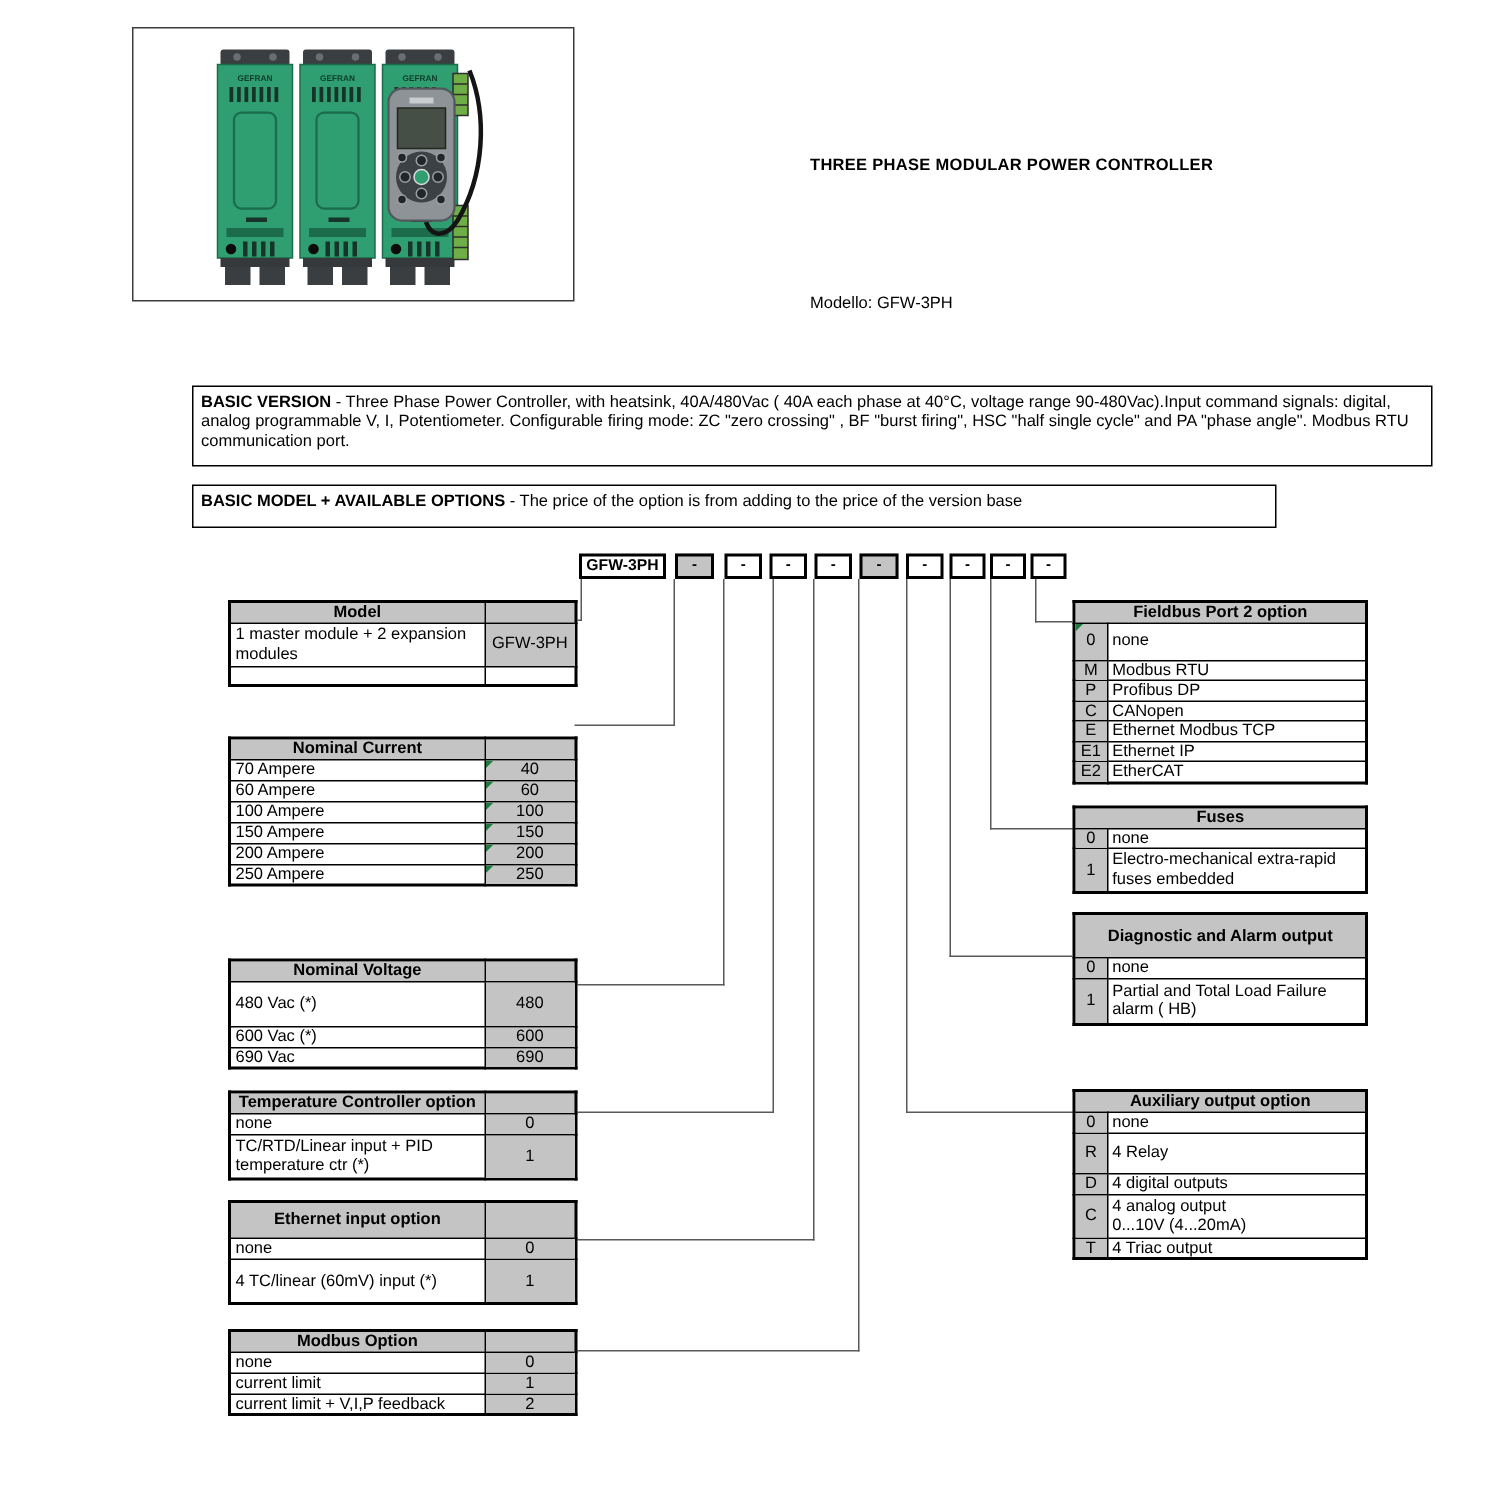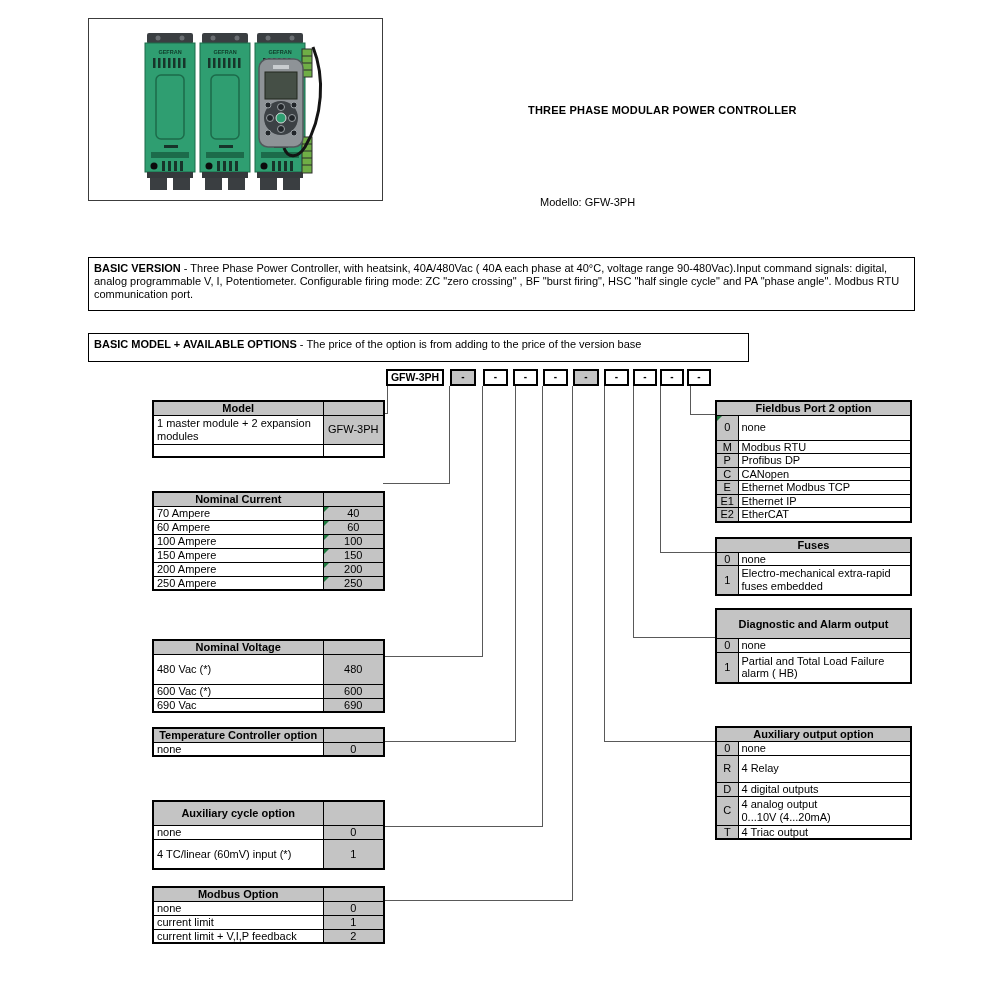--- a/index.html
+++ b/index.html
@@ -4,21 +4,21 @@
 <style>
   html,body{margin:0;padding:0;background:#fff;}
   body{width:1000px;height:1000px;position:relative;font-family:"Liberation Sans",sans-serif;color:#000;overflow:hidden;}
   .abs{position:absolute;}
   
   .img-box{border:1px solid #3c3c3c;background:#fff;}
   
   .doc-title{font-size:11px;font-weight:bold;letter-spacing:.2px;}
   .doc-model{font-size:11px;}
   
-  .intro-box{border:1px solid #000;background:#fff;font-size:11px;line-height:12.8px;padding:4px 5px;box-sizing:border-box;}
+  .intro-box{border:1px solid #000;background:#fff;font-size:11px;line-height:12.8px;padding:4px 5px;box-sizing:border-box;margin-left:40px;}
   .intro-box b{font-weight:bold;}
   
   .code-box{box-sizing:border-box;border:2px solid #000;background:#fff;text-align:center;font-size:10px;font-weight:bold;line-height:12px;}
   .code-box.gray{background:#c4c4c4;}
   .base-box{box-sizing:border-box;border:2px solid #000;background:#fff;text-align:center;font-size:10.5px;font-weight:bold;line-height:13px;}
   
   .line{box-sizing:border-box;}
   .line.l{border-right:1px solid #595959;border-bottom:1px solid #595959;}
   .line.r{border-left:1px solid #595959;border-bottom:1px solid #595959;}
   
@@ -145,27 +145,27 @@
         <circle cx="203" cy="99" r="3.5" fill="#22262a" stroke="#9aa0a4"></circle>
         <circle cx="179" cy="86" r="3" fill="#22262a" stroke="#9aa0a4"></circle>
         <circle cx="205" cy="86" r="3" fill="#22262a" stroke="#9aa0a4"></circle>
         <circle cx="179" cy="114" r="3" fill="#22262a" stroke="#9aa0a4"></circle>
         <circle cx="205" cy="114" r="3" fill="#22262a" stroke="#9aa0a4"></circle>
       </g>
     </g>
   </svg>
 </div>
 
-<div class="abs doc-title" style="left:528px;top:104px">THREE PHASE MODULAR POWER CONTROLLER</div>
+<div class="abs doc-title" style="left:540px;top:104px">THREE PHASE MODULAR POWER CONTROLLER</div>
 <div class="abs doc-model" style="left:540px;top:196px">Modello: GFW-3PH</div>
 
 <div class="abs intro-box" style="left:88px;top:257px;width:827px;height:54px">
   <b>BASIC VERSION</b><span> - Three Phase Power Controller, with heatsink, 40A/480Vac ( 40A each phase at 40°C, voltage range  90-480Vac).Input command signals: digital, analog programmable V, I, Potentiometer.  Configurable firing mode: ZC "zero crossing" , BF "burst firing", HSC "half single cycle" and PA "phase angle". Modbus RTU communication port.</span>
 </div>
-<div class="abs intro-box" style="left:88px;top:333px;width:661px;height:29px">
+<div class="abs intro-box" style="left:88px;top:323px;width:723px;height:29px">
   <b>BASIC MODEL + AVAILABLE OPTIONS</b><span> - The price of the option is from adding to the price of the version base</span>
 </div>
 
 <div class="abs line l" style="left:383px;top:386px;width:5px;height:28px"></div>
 <div class="abs line l" style="left:383px;top:386px;width:67px;height:98px"></div>
 <div class="abs line l" style="left:383px;top:386px;width:100px;height:271px"></div>
 <div class="abs line l" style="left:383px;top:386px;width:133px;height:356px"></div>
 <div class="abs line l" style="left:383px;top:386px;width:160px;height:441px"></div>
 <div class="abs line l" style="left:383px;top:386px;width:190px;height:515px"></div>
 <div class="abs line r" style="left:604px;top:386px;width:111px;height:356px"></div>
@@ -281,33 +281,37 @@
       </colgroup>
     <tbody>
         <tr class="h14">
           <th>Temperature Controller option</th>
           <th></th>
         </tr>
     <tr class="h14">
           <td class="lbl">none</td>
           <td class="code">0</td>
         </tr>
+    <tr class="h30">
+          <td class="lbl">TC/RTD/Linear input + PID temperature ctr (*)</td>
+          <td class="code">1</td>
+        </tr>
   </tbody>
     </table>
 </div>
 
 <div class="abs" style="left:152px;top:800px">
   <table class="opt">
       <colgroup>
         <col style="width:170px">
         <col style="width:61px">
       </colgroup>
     <tbody>
         <tr class="h24">
-          <th>Auxiliary cycle option</th>
+          <th>Ethernet input option</th>
           <th></th>
         </tr>
     <tr class="h14">
           <td class="lbl">none</td>
           <td class="code">0</td>
         </tr>
     <tr class="h30">
           <td class="lbl">4 TC/linear (60mV) input (*)</td>
           <td class="code">1</td>
         </tr>

